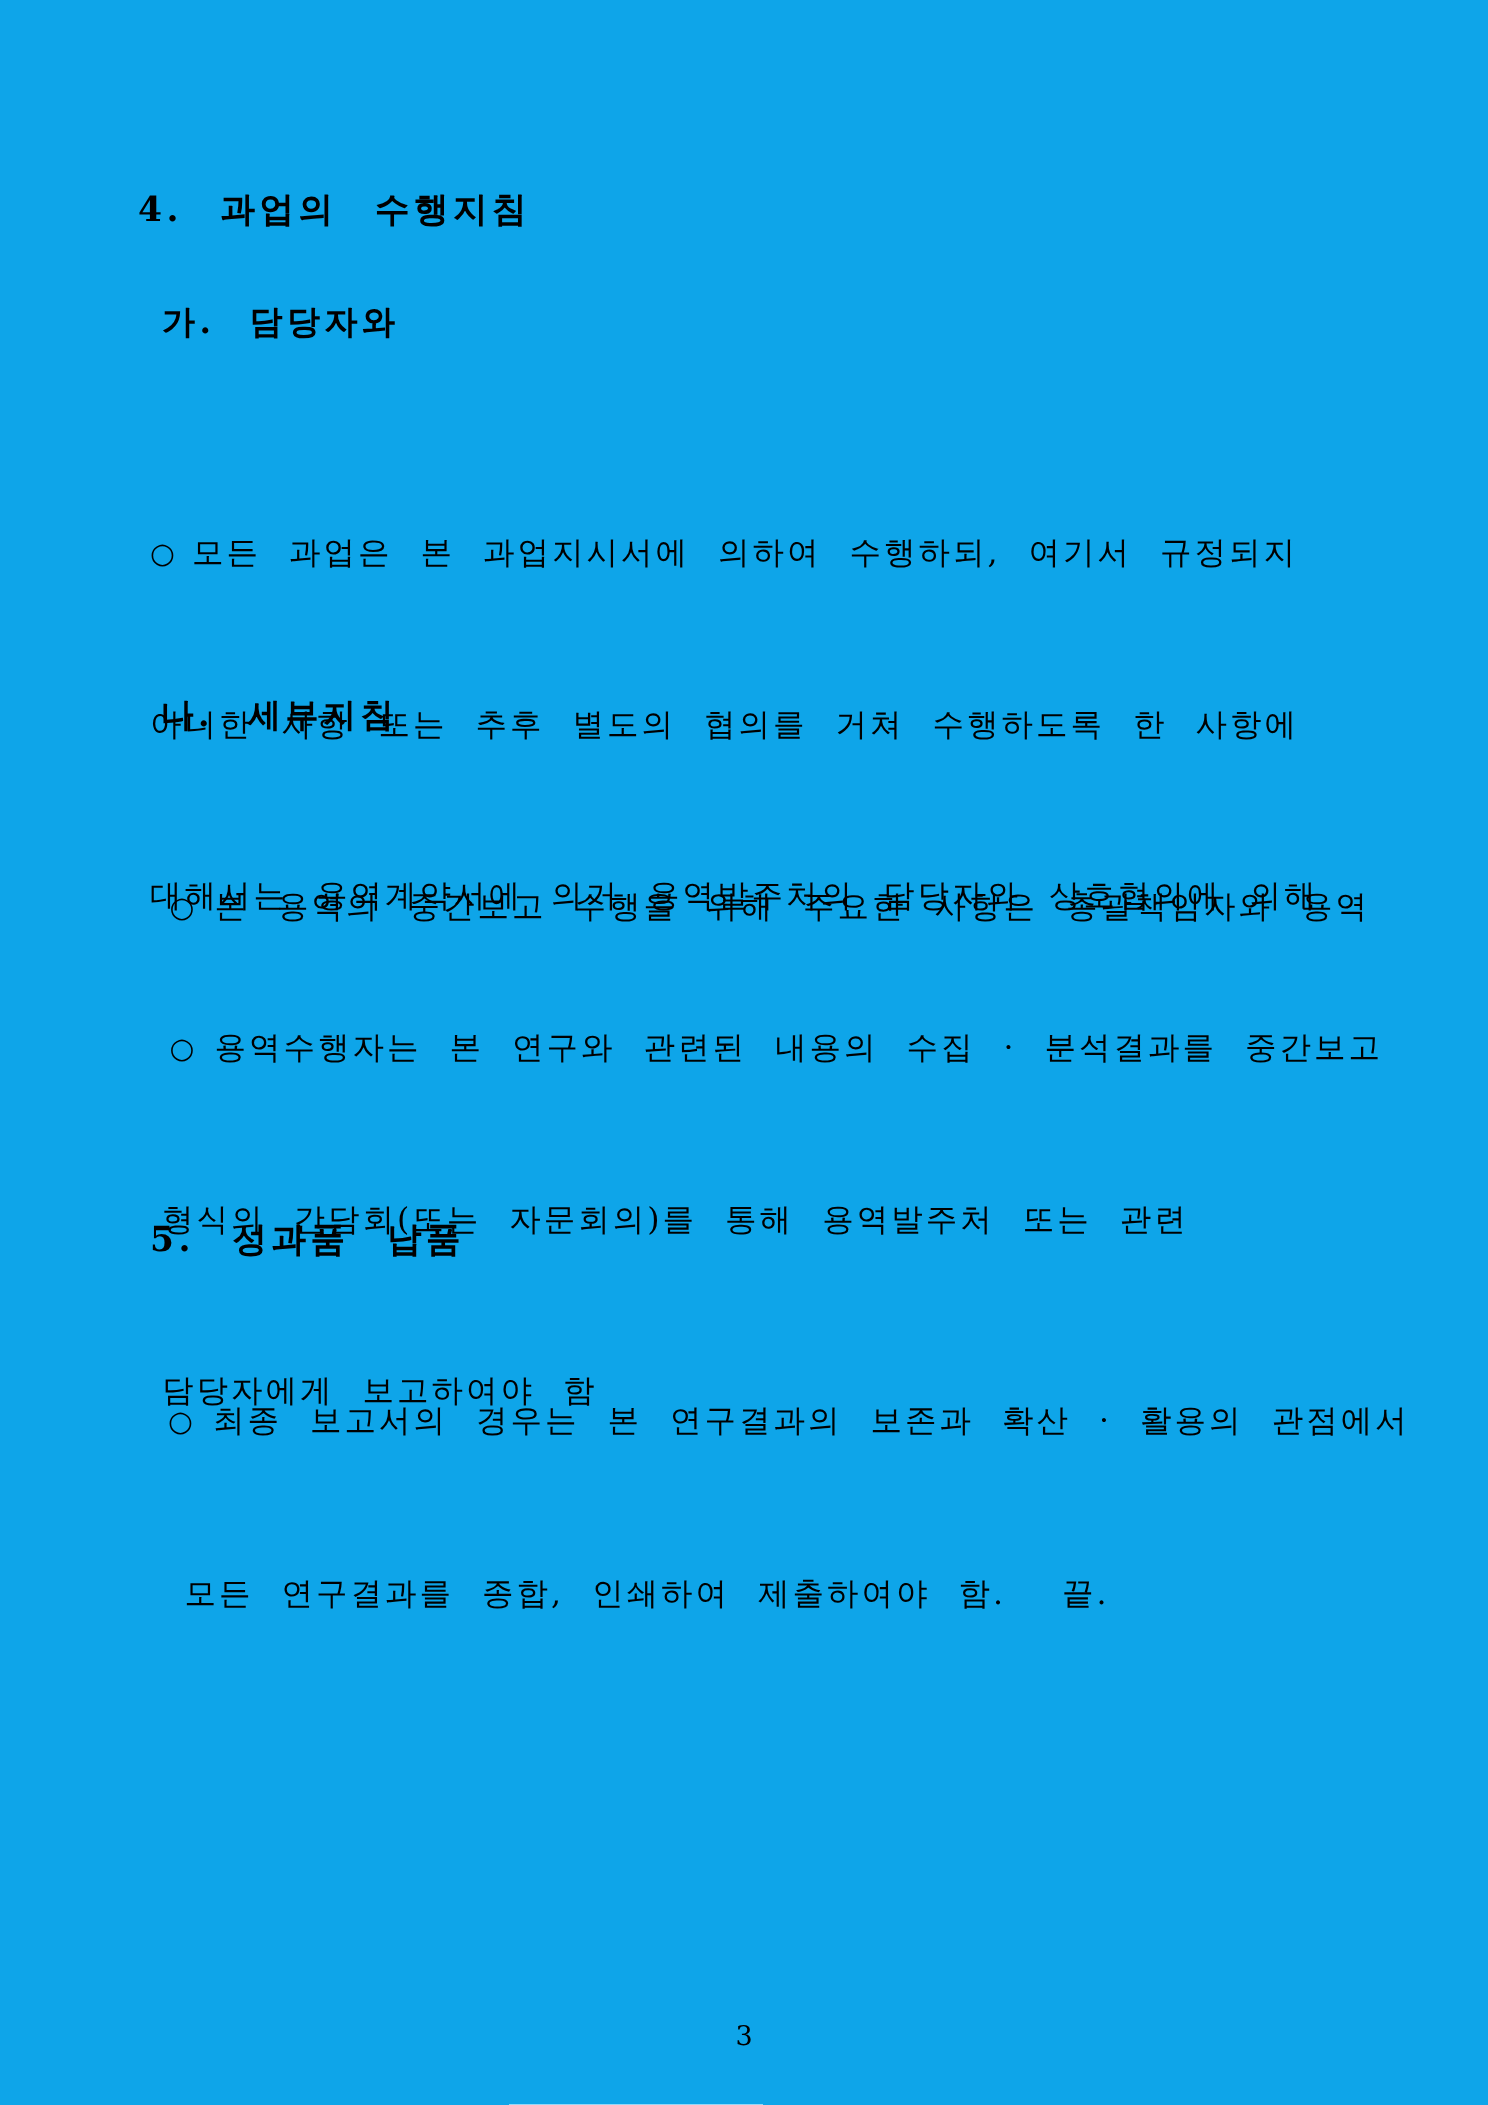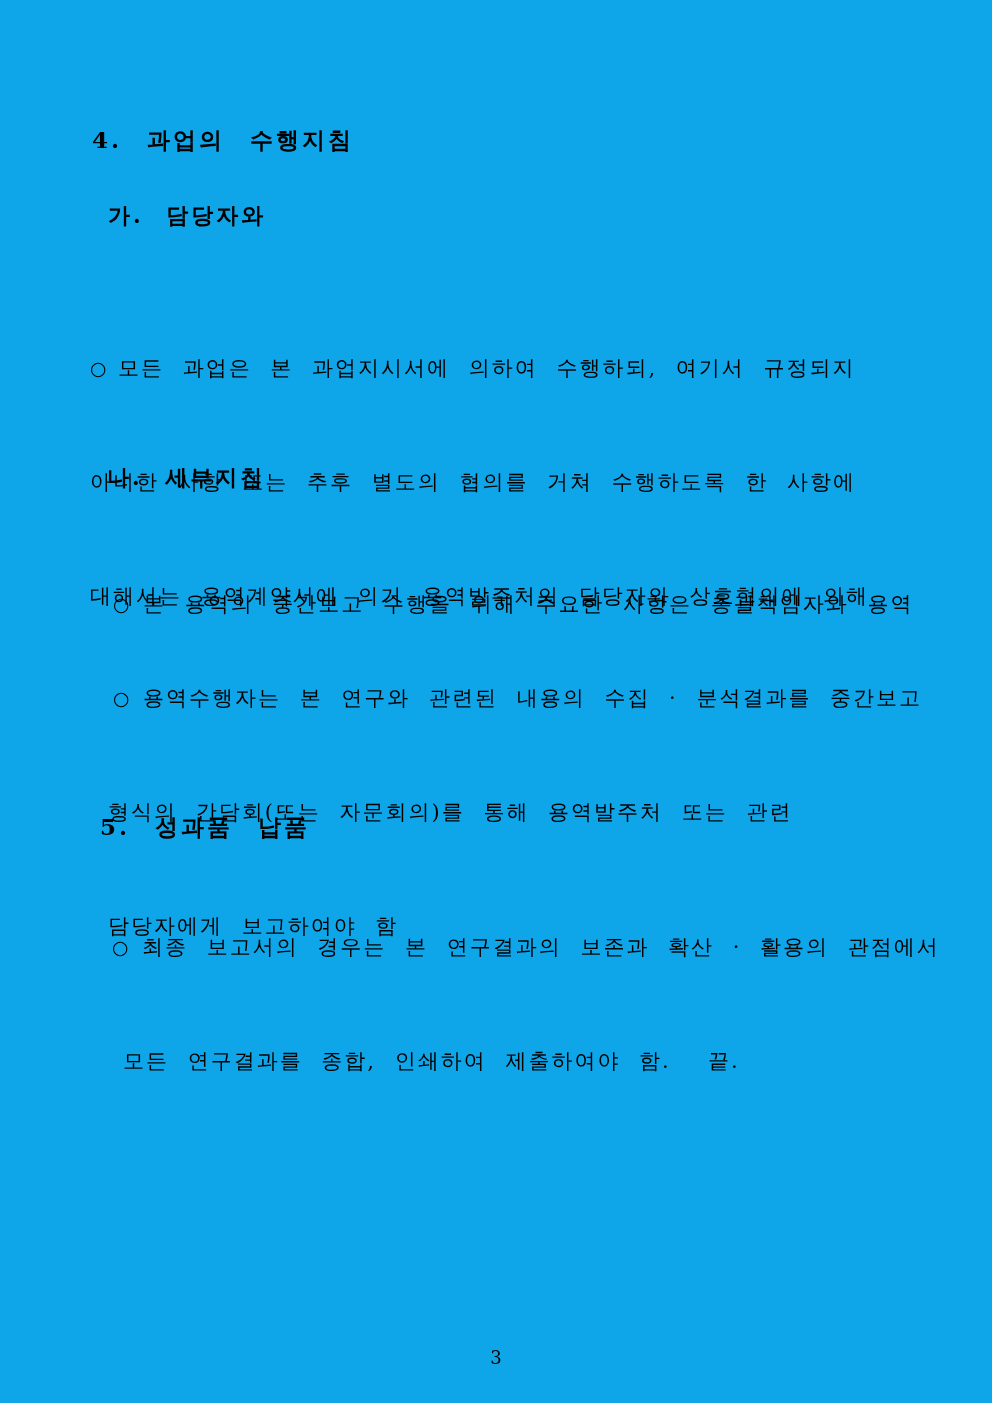--- a/index.html
+++ b/index.html
@@ -41,21 +41,21 @@
     letter-spacing:2px;
     word-spacing:10px;
     white-space:pre;
   }
   .bullet .line{min-height:38px;}
   .marker{
     display:inline-block;
     font-size:19px;
     letter-spacing:0;
   }
-  #bullet-4a{left:90px;top:273px;}
+  #bullet-4a{left:100px;top:273px;}
   #bullet-4a .marker{width:28px;}
   #bullet-4a .cont{}
   #bullet-4b1{left:113px;top:509px;}
   #bullet-4b1 .marker{width:30px;}
   #bullet-4b1 .cont{margin-left:-5px;}
   #bullet-4b2{left:113px;top:603px;}
   #bullet-4b2 .marker{width:30px;}
   #bullet-4b2 .cont{margin-left:-5px;}
   #bullet-5{left:112px;top:852px;}
   #bullet-5 .marker{width:30px;}

